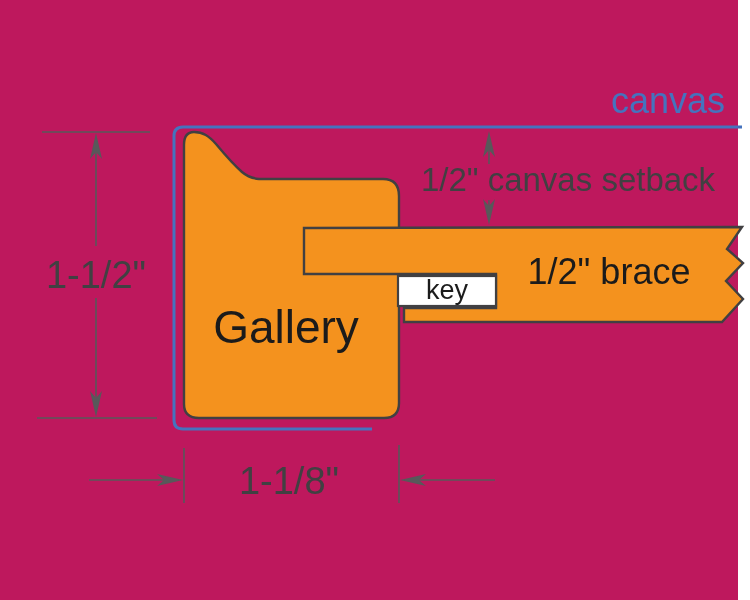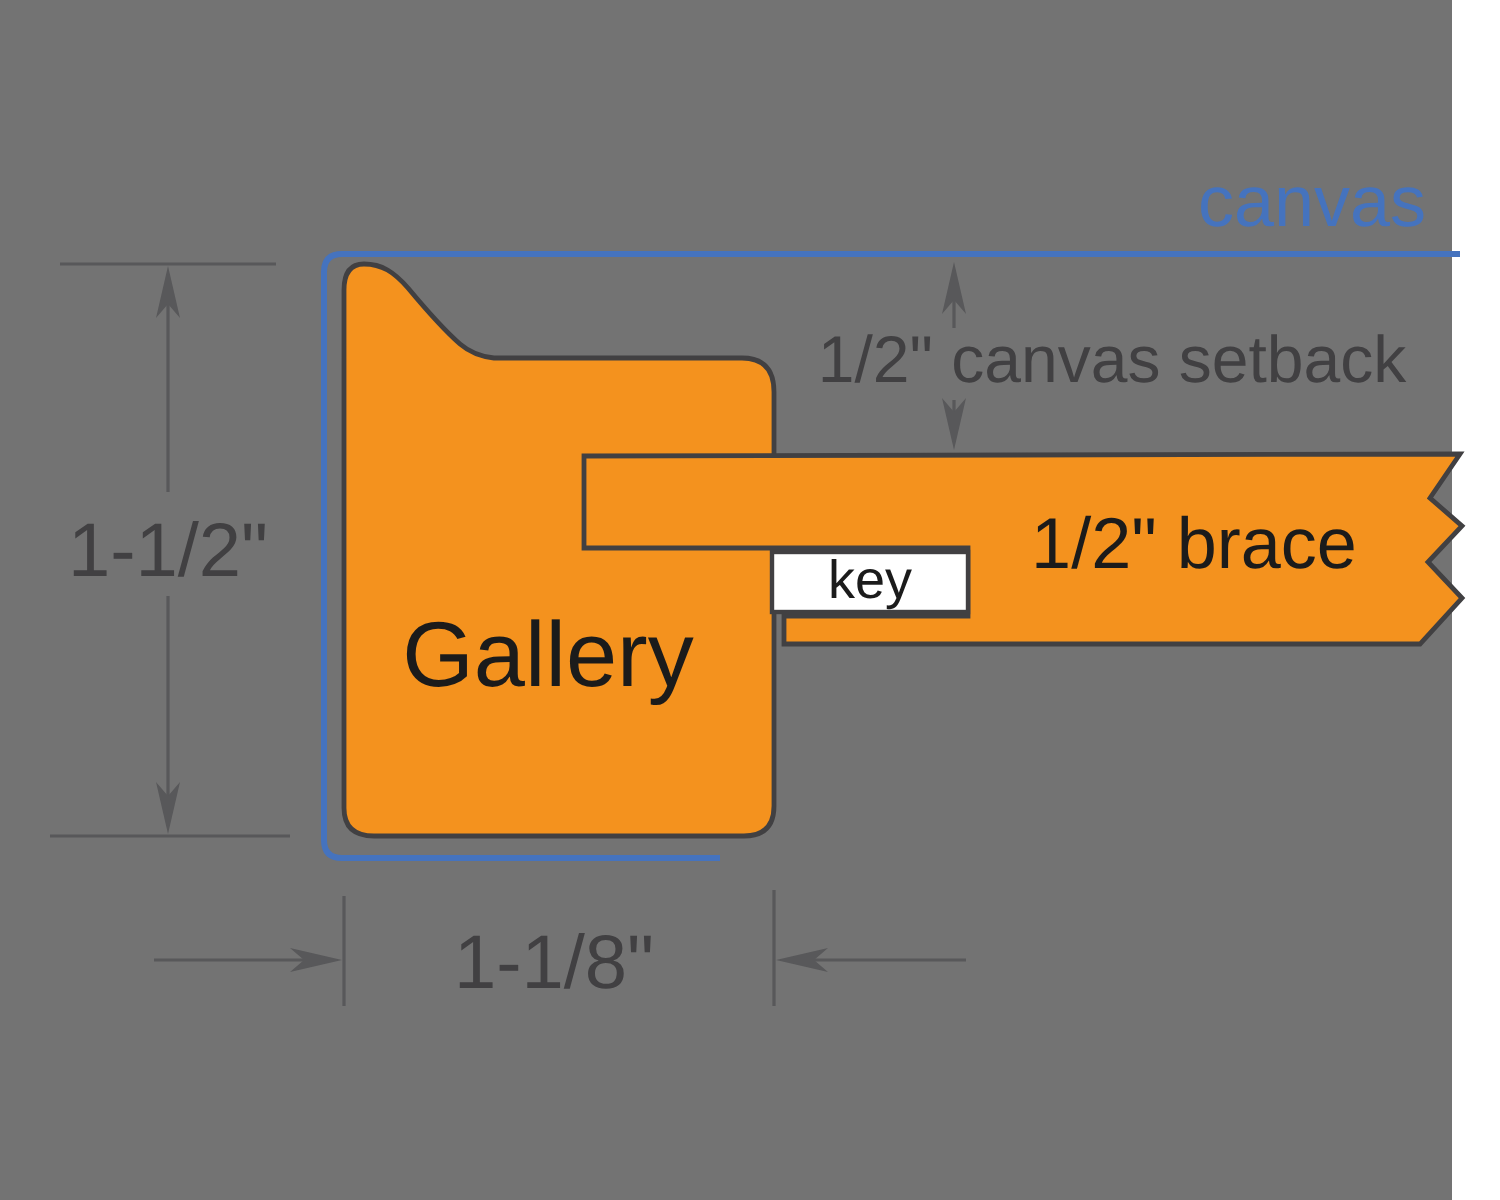--- a/index.html
+++ b/index.html
@@ -8,21 +8,22 @@
     background: #ffffff;
     width: 750px;
     height: 600px;
     overflow: hidden;
     font-family: "Liberation Sans", sans-serif;
   }
   #stage {
     position: relative;
     width: 726px;
     height: 600px;
-    background: #737373;
+    background: #be185d;
+    padding-left: 12px;
   }
   svg { display: block; }
 
   .orange-shape {
     fill: var(--orange);
     stroke: var(--outline);
     stroke-width: 2.4;
     stroke-linejoin: round;
   }
   .brace-shape {

